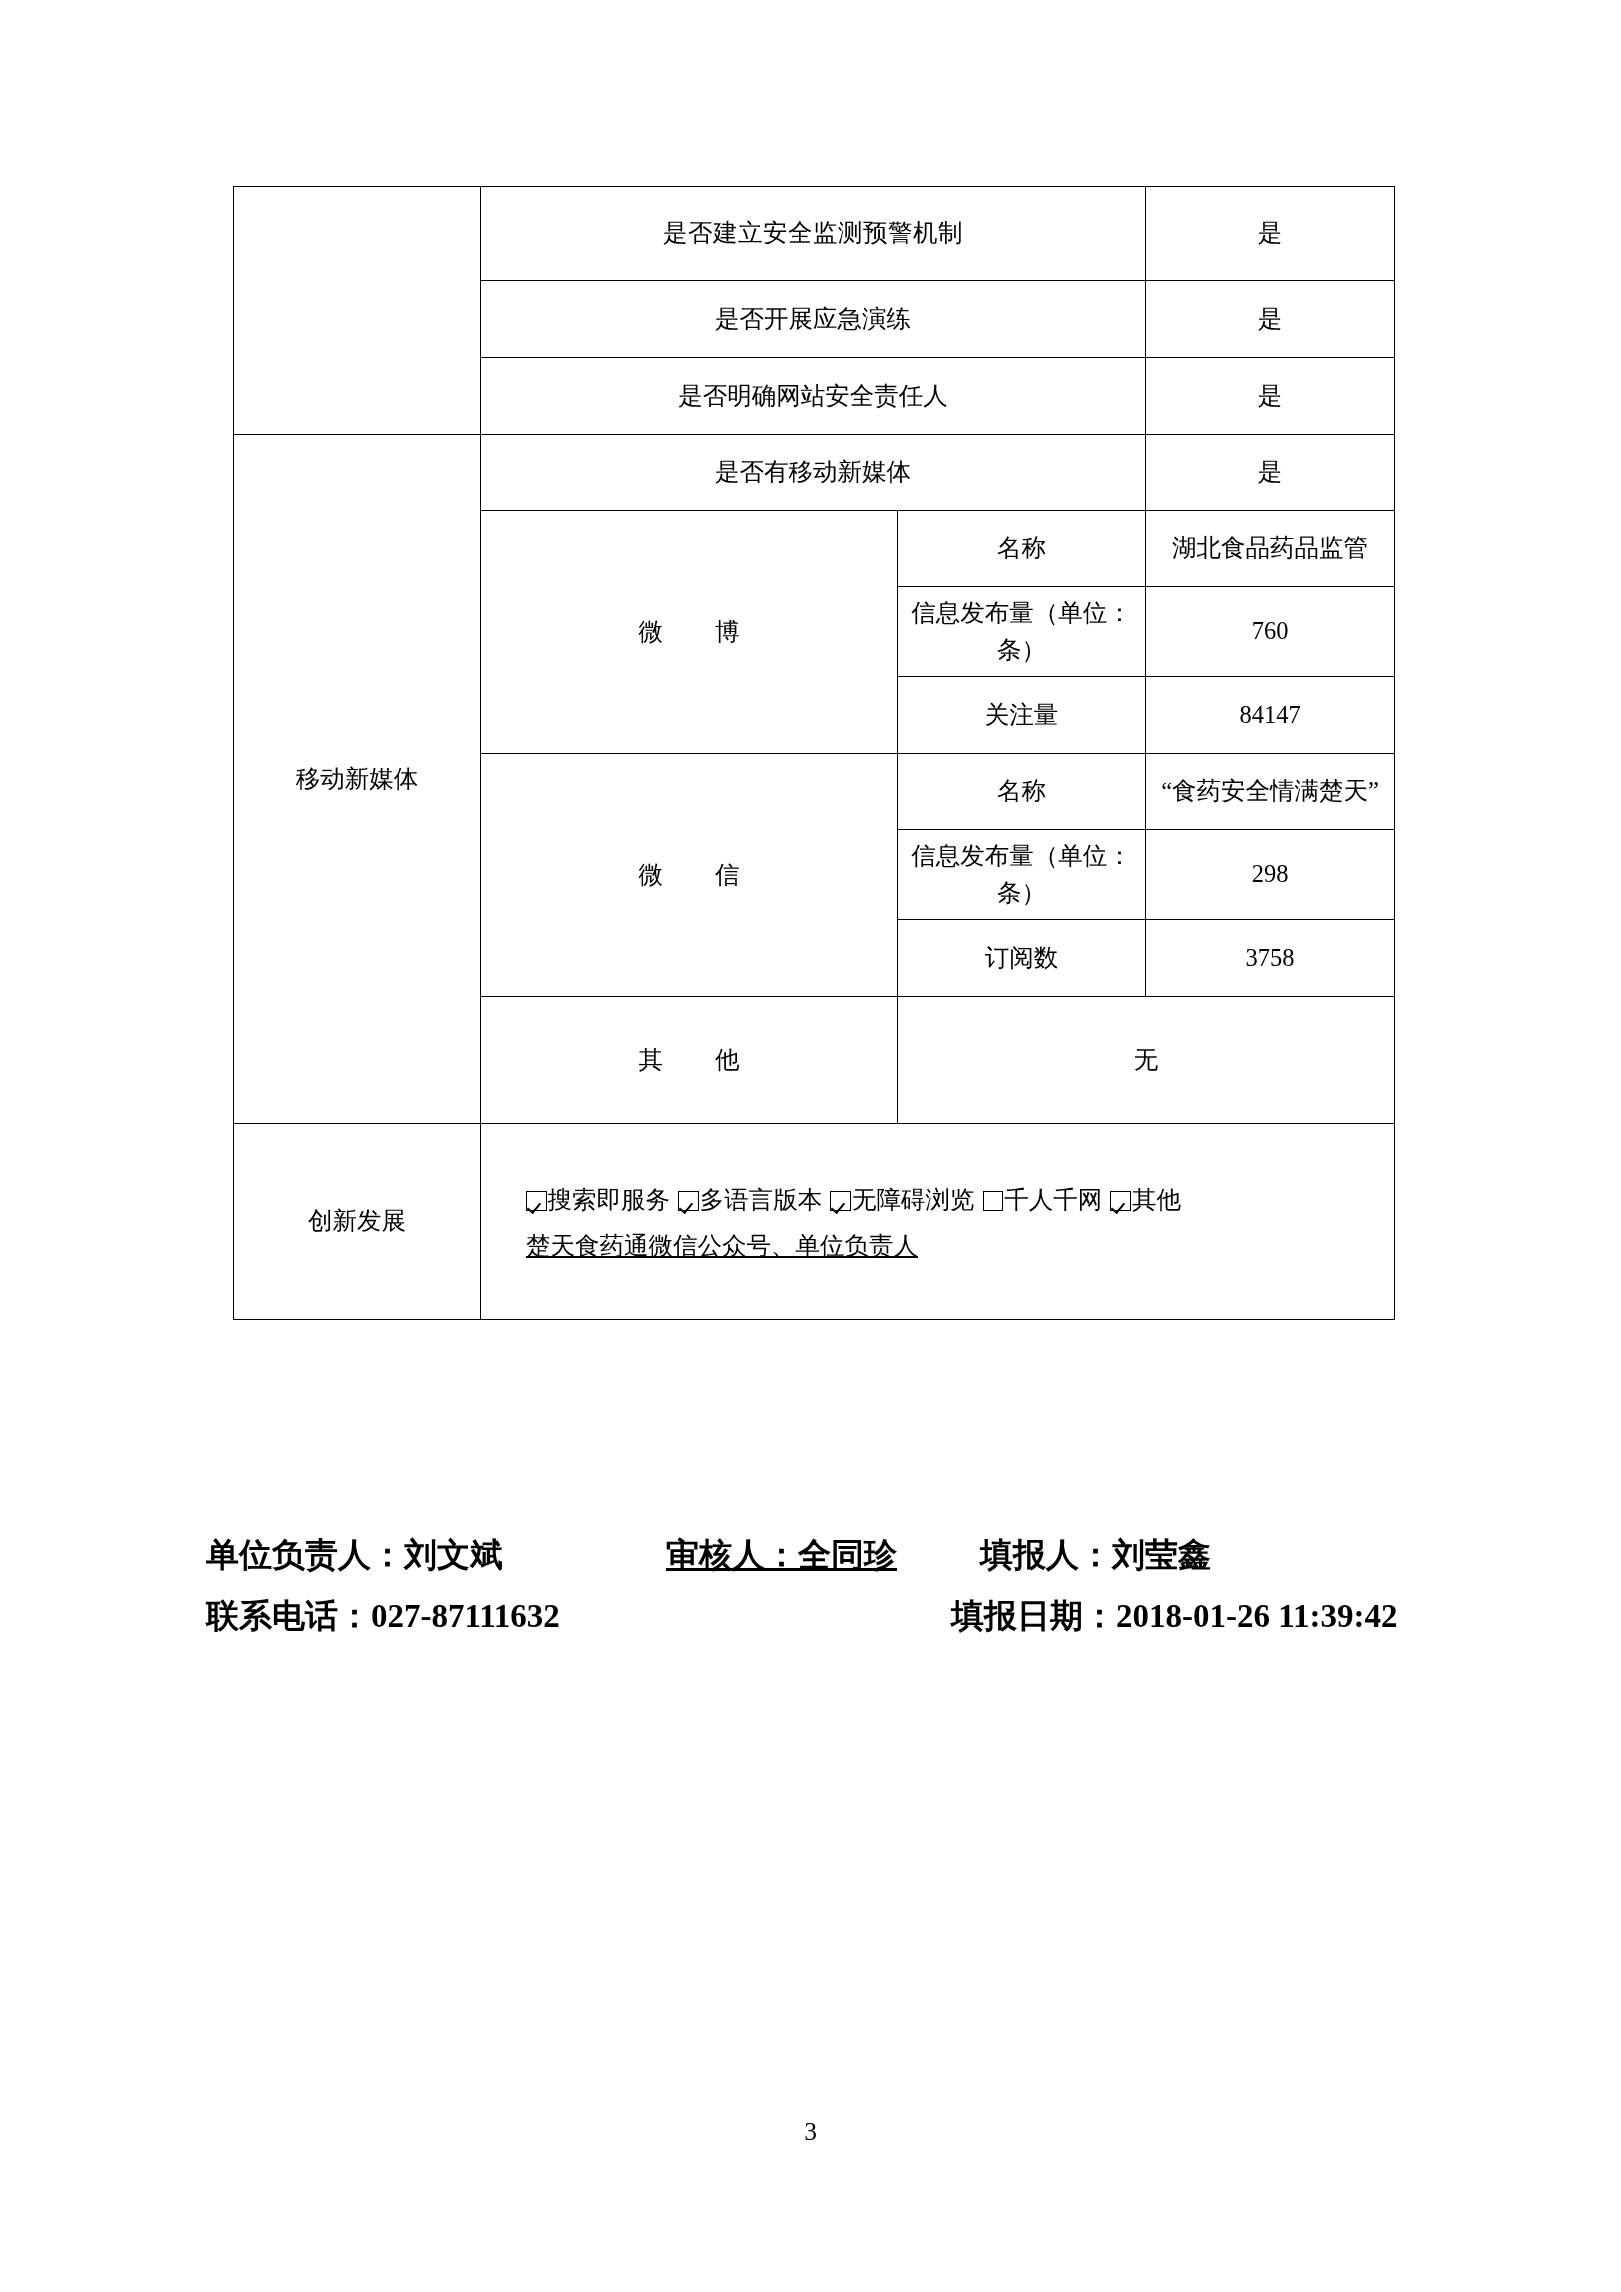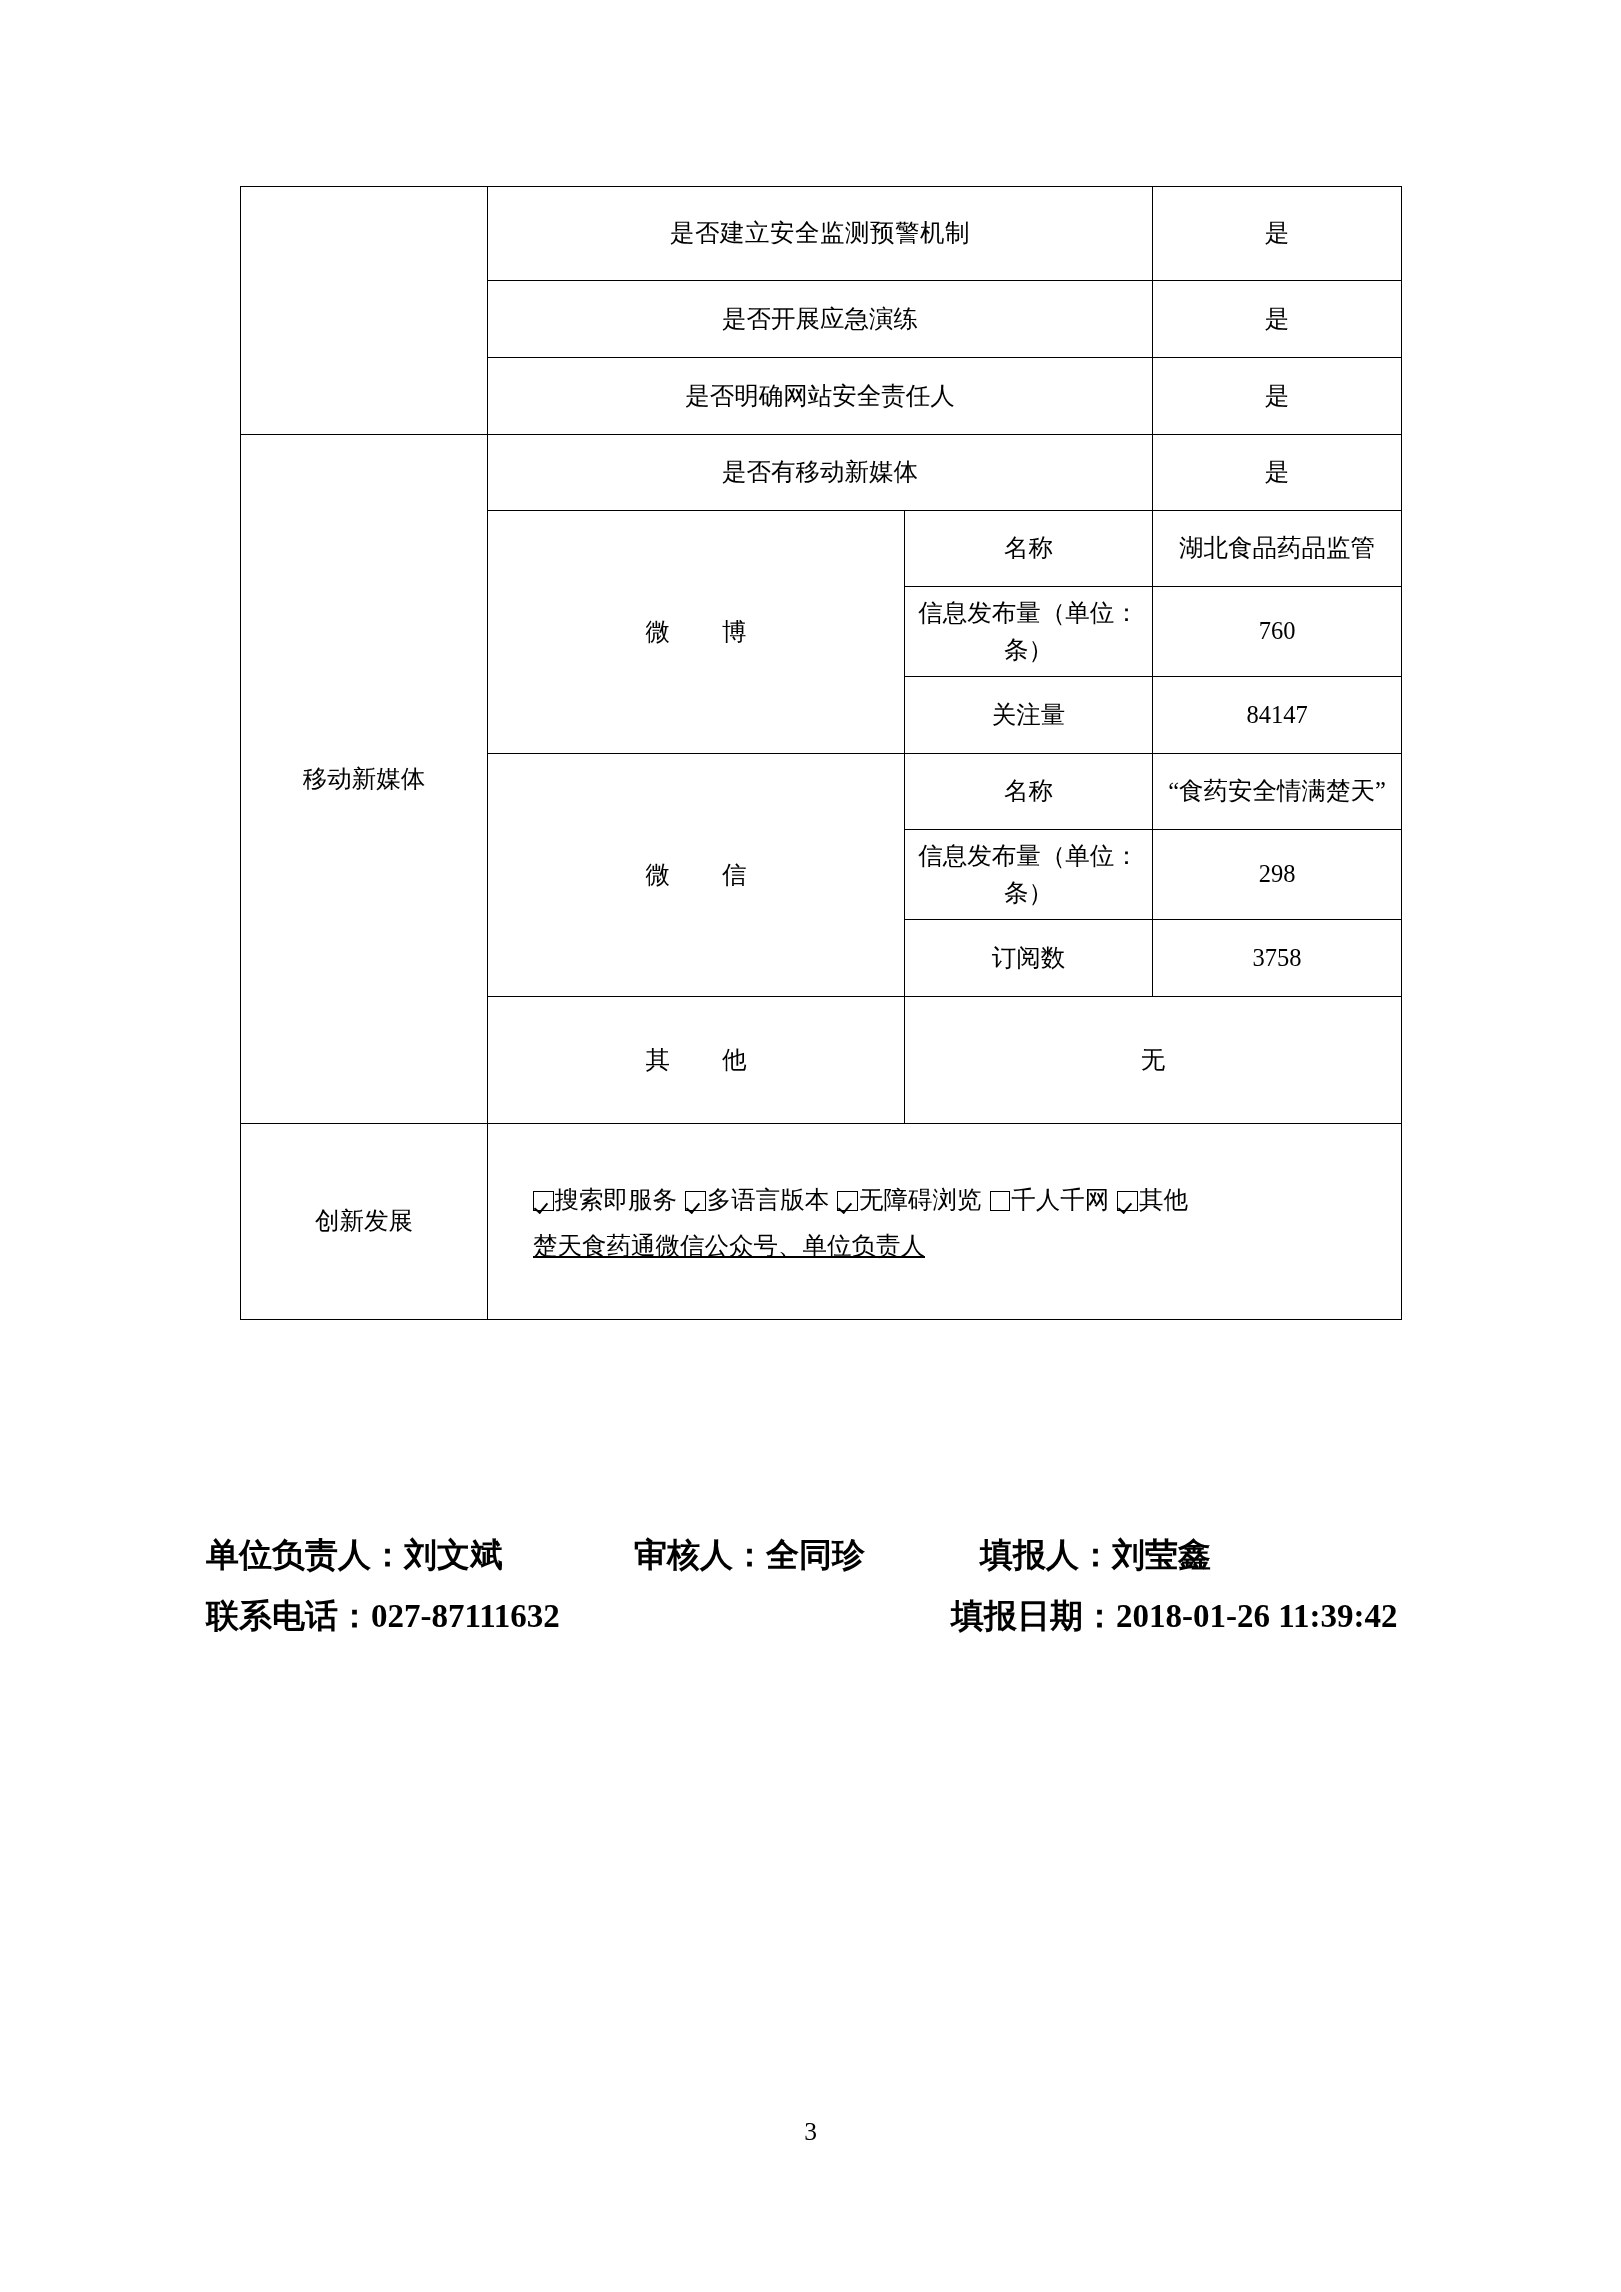--- a/index.html
+++ b/index.html
@@ -15,21 +15,21 @@
     position: relative;
   }
   .page {
     position: relative;
     width: 1621px;
     height: 2293px;
     box-sizing: border-box;
   }
   .sheet {
     position: absolute;
-    left: 240px;
+    left: 233px;
     top: 186px;
     width: 1160px;
   }
   table.form {
     border-collapse: collapse;
     width: 1160px;
     table-layout: fixed;
   }
   table.form td {
     border: 1px solid #000000;
@@ -99,21 +99,21 @@
     width: 1225px;
     font-size: 33px;
     font-weight: bold;
     line-height: 1.6;
   }
   .sig-row {
     position: relative;
     height: 61px;
   }
   .sig-a { position: absolute; left: 0; }
-  .sig-b { position: absolute; left: 428px; }
+  .sig-b { position: absolute; left: 460px; text-decoration: underline; }
   .sig-c { position: absolute; left: 774px; }
   .sig-d { position: absolute; left: 0; }
   .sig-e { position: absolute; left: 745px; }
 
   .remark {
     position: absolute;
     left: 206px;
     top: 1740px;
     width: 1206px;
     font-size: 26.5px;

